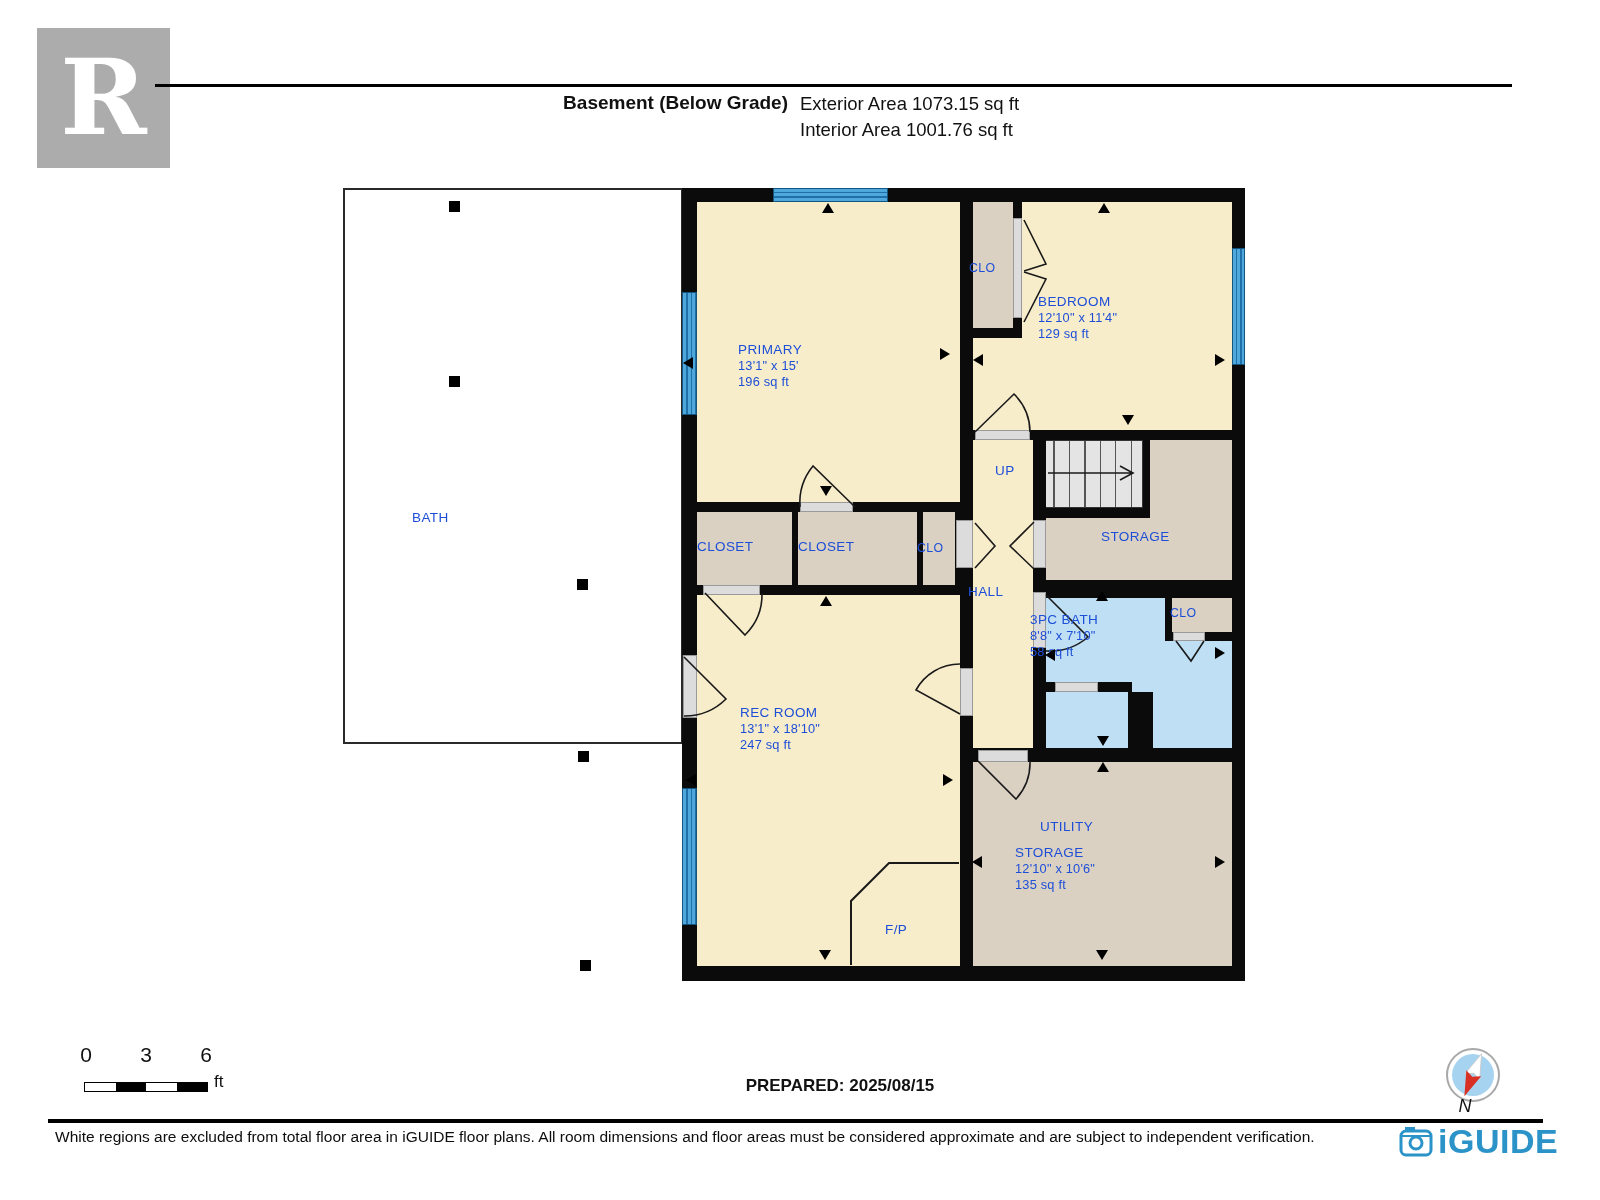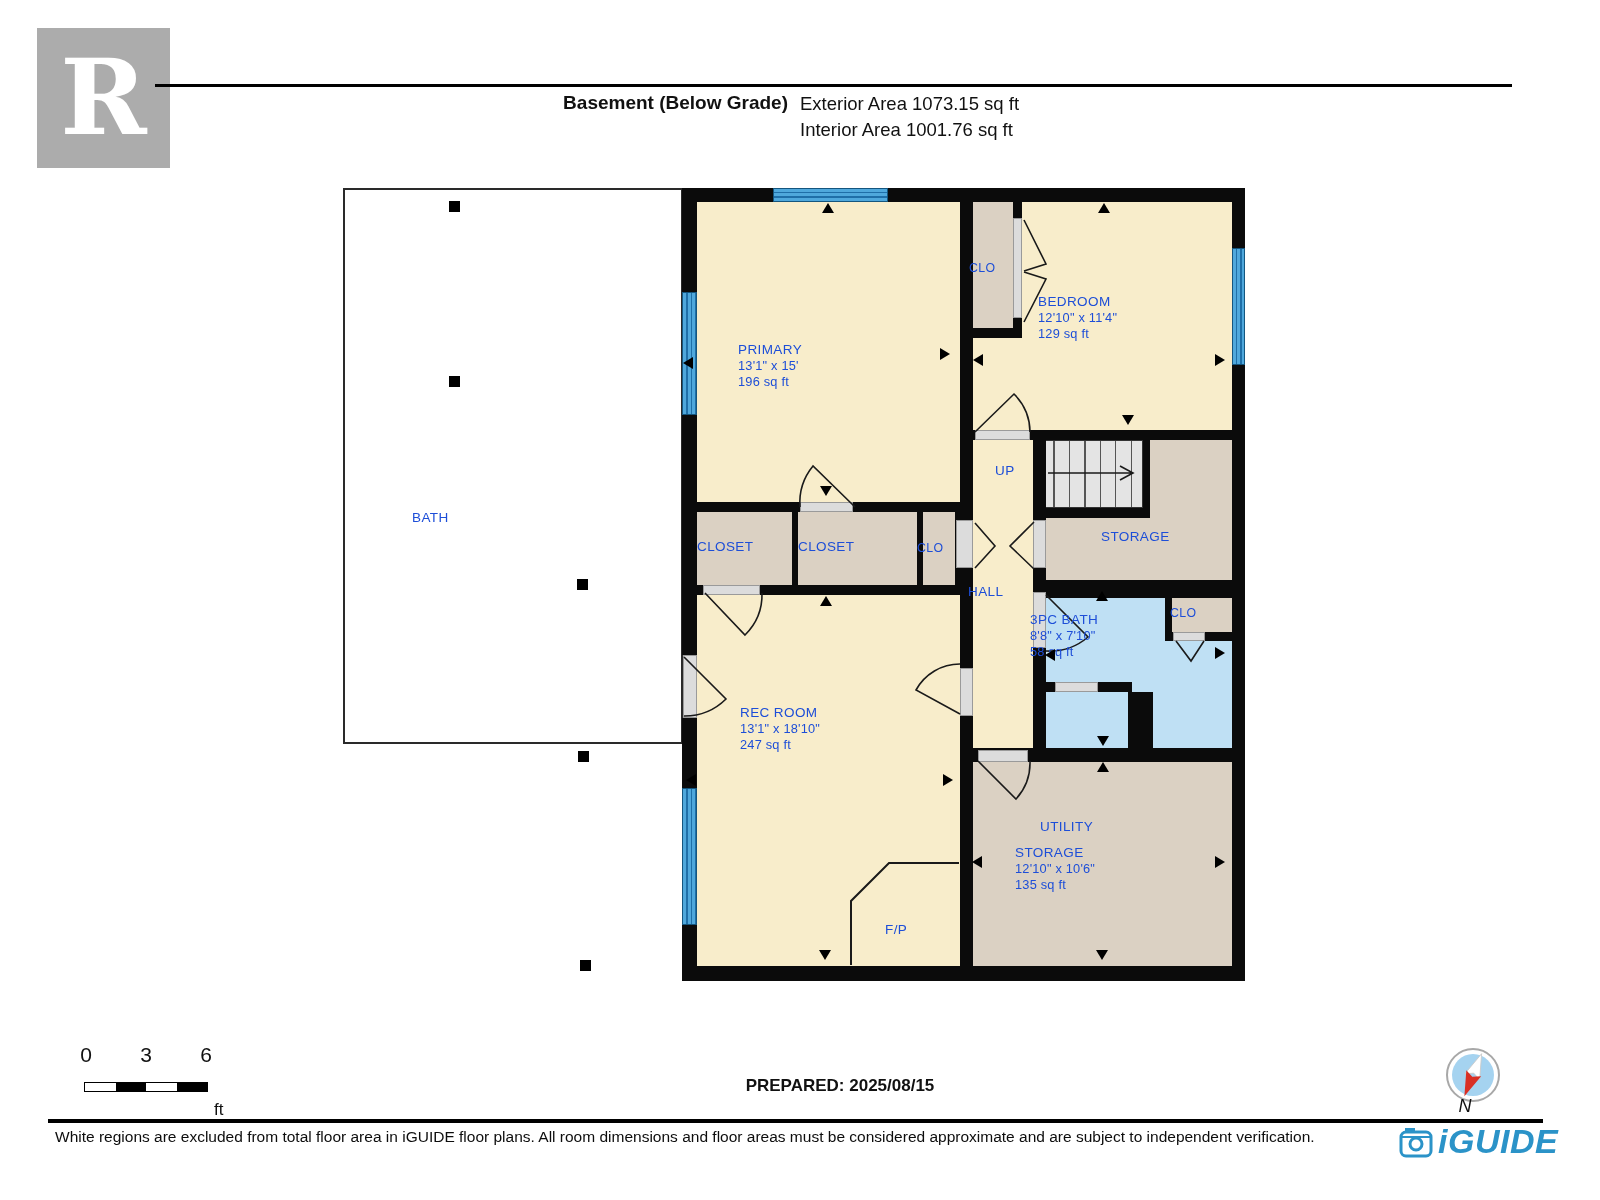--- a/index.html
+++ b/index.html
@@ -40,24 +40,24 @@
   .rword{position:absolute;left:33px;top:168px;width:220px;color:#AFAFAF;font-size:31px;
          letter-spacing:1.5px;font-weight:400;}
   .rword sup{font-size:13px;}
   
   .scale-num{position:absolute;font-size:21px;color:#111;width:20px;text-align:center;}
   .scalebar{position:absolute;left:84px;top:1082px;width:124px;height:10px;border:1.5px solid #000;
             box-sizing:border-box;display:flex;}
   .scalebar i{flex:1;}
   .scalebar i:nth-child(1),.scalebar i:nth-child(3){background:#fff;}
   .scalebar i:nth-child(2),.scalebar i:nth-child(4){background:#000;}
-  .ftunit{position:absolute;left:214px;top:1100px;font-size:17px;}
+  .ftunit{position:absolute;left:214px;top:1072px;font-size:17px;}
   .prepared{position:absolute;left:700px;top:1076px;width:280px;text-align:center;font-size:17px;font-weight:600;}
   .disclaimer{position:absolute;left:55px;top:1128px;width:1320px;font-size:15.5px;color:#0d0d0d;}
-  .iguide{position:absolute;left:1398px;top:1124px;display:flex;align-items:flex-end;z-index:6;font-style:italic;}
+  .iguide{position:absolute;left:1398px;top:1124px;display:flex;align-items:center;z-index:6;}
   .iguide .txt{color:#2B93C8;font-size:34px;font-weight:bold;letter-spacing:.5px;line-height:34px;margin-left:4px;}
   .north{position:absolute;left:1448px;top:1096px;width:34px;text-align:center;
          font-style:italic;font-size:18px;z-index:6;}
   .post{position:absolute;width:11px;height:11px;background:#000;z-index:6;}
   .patio{position:absolute;left:343px;top:188px;width:340px;height:556px;background:#fff;
          border:2px solid #2A2A2A;box-sizing:border-box;z-index:1;}
   svg.overlay{position:absolute;left:0;top:0;z-index:5;pointer-events:none;}
   .z2{z-index:2}.z3{z-index:3}.z4{z-index:4}
 </style>
 </head>

